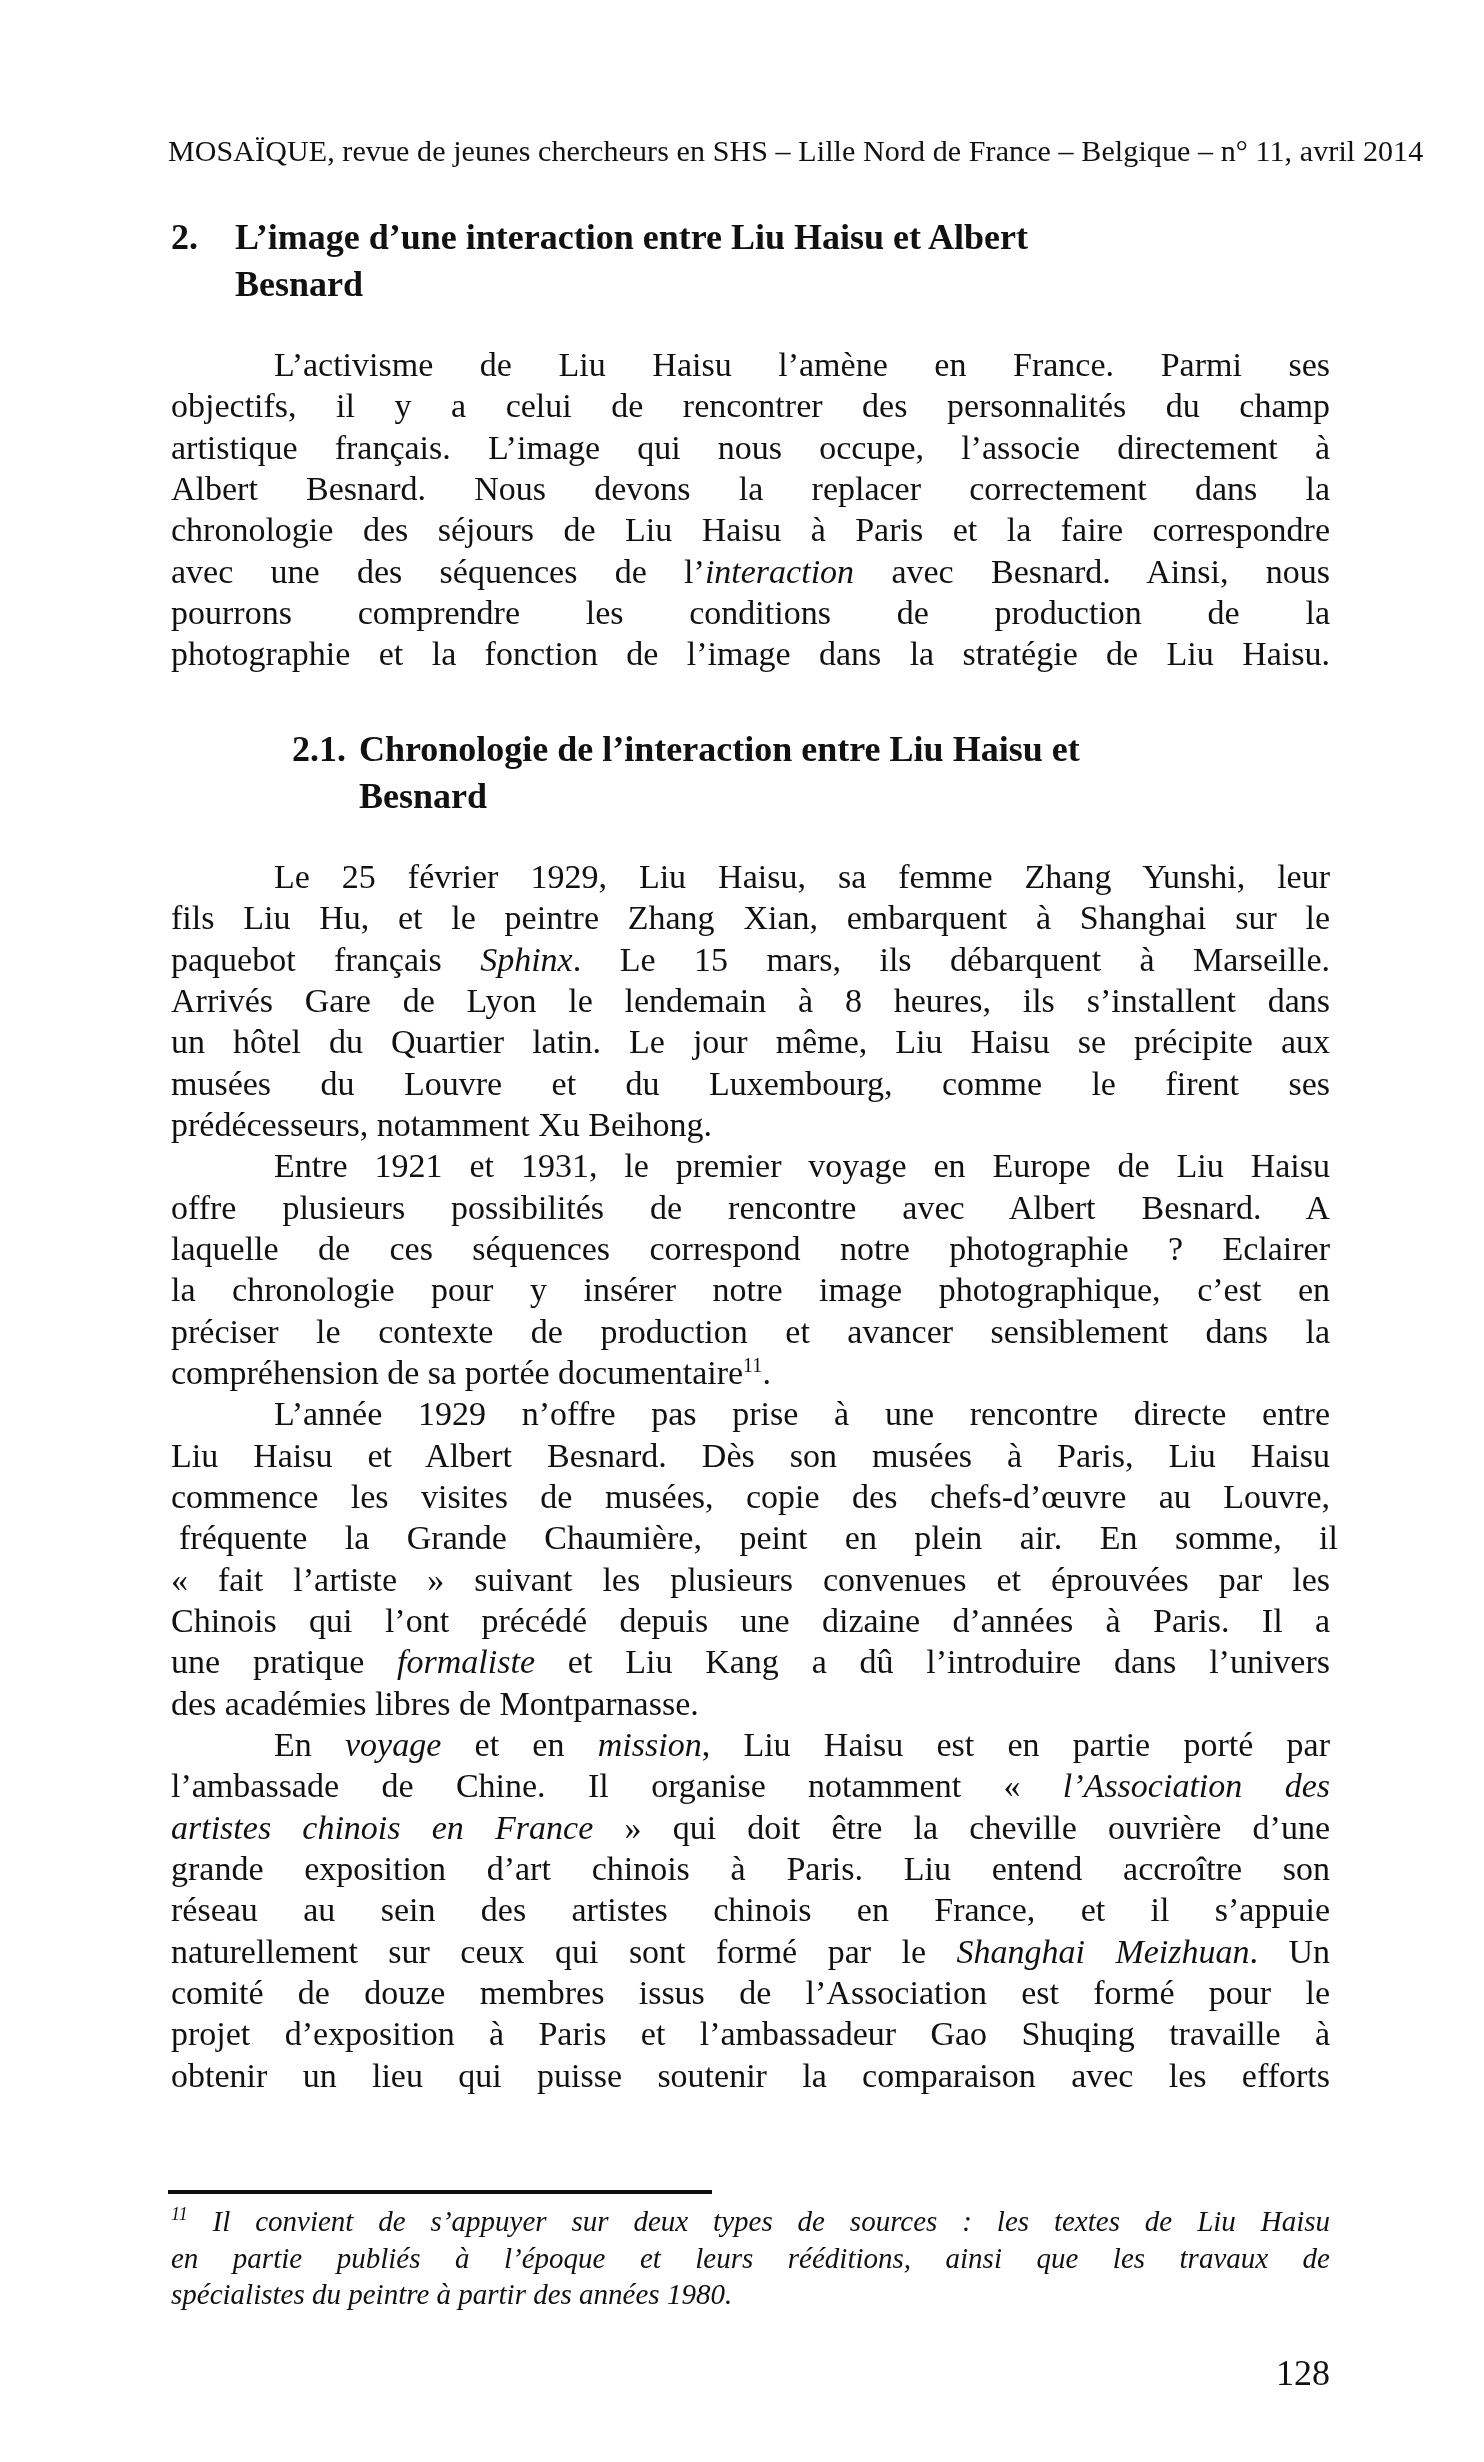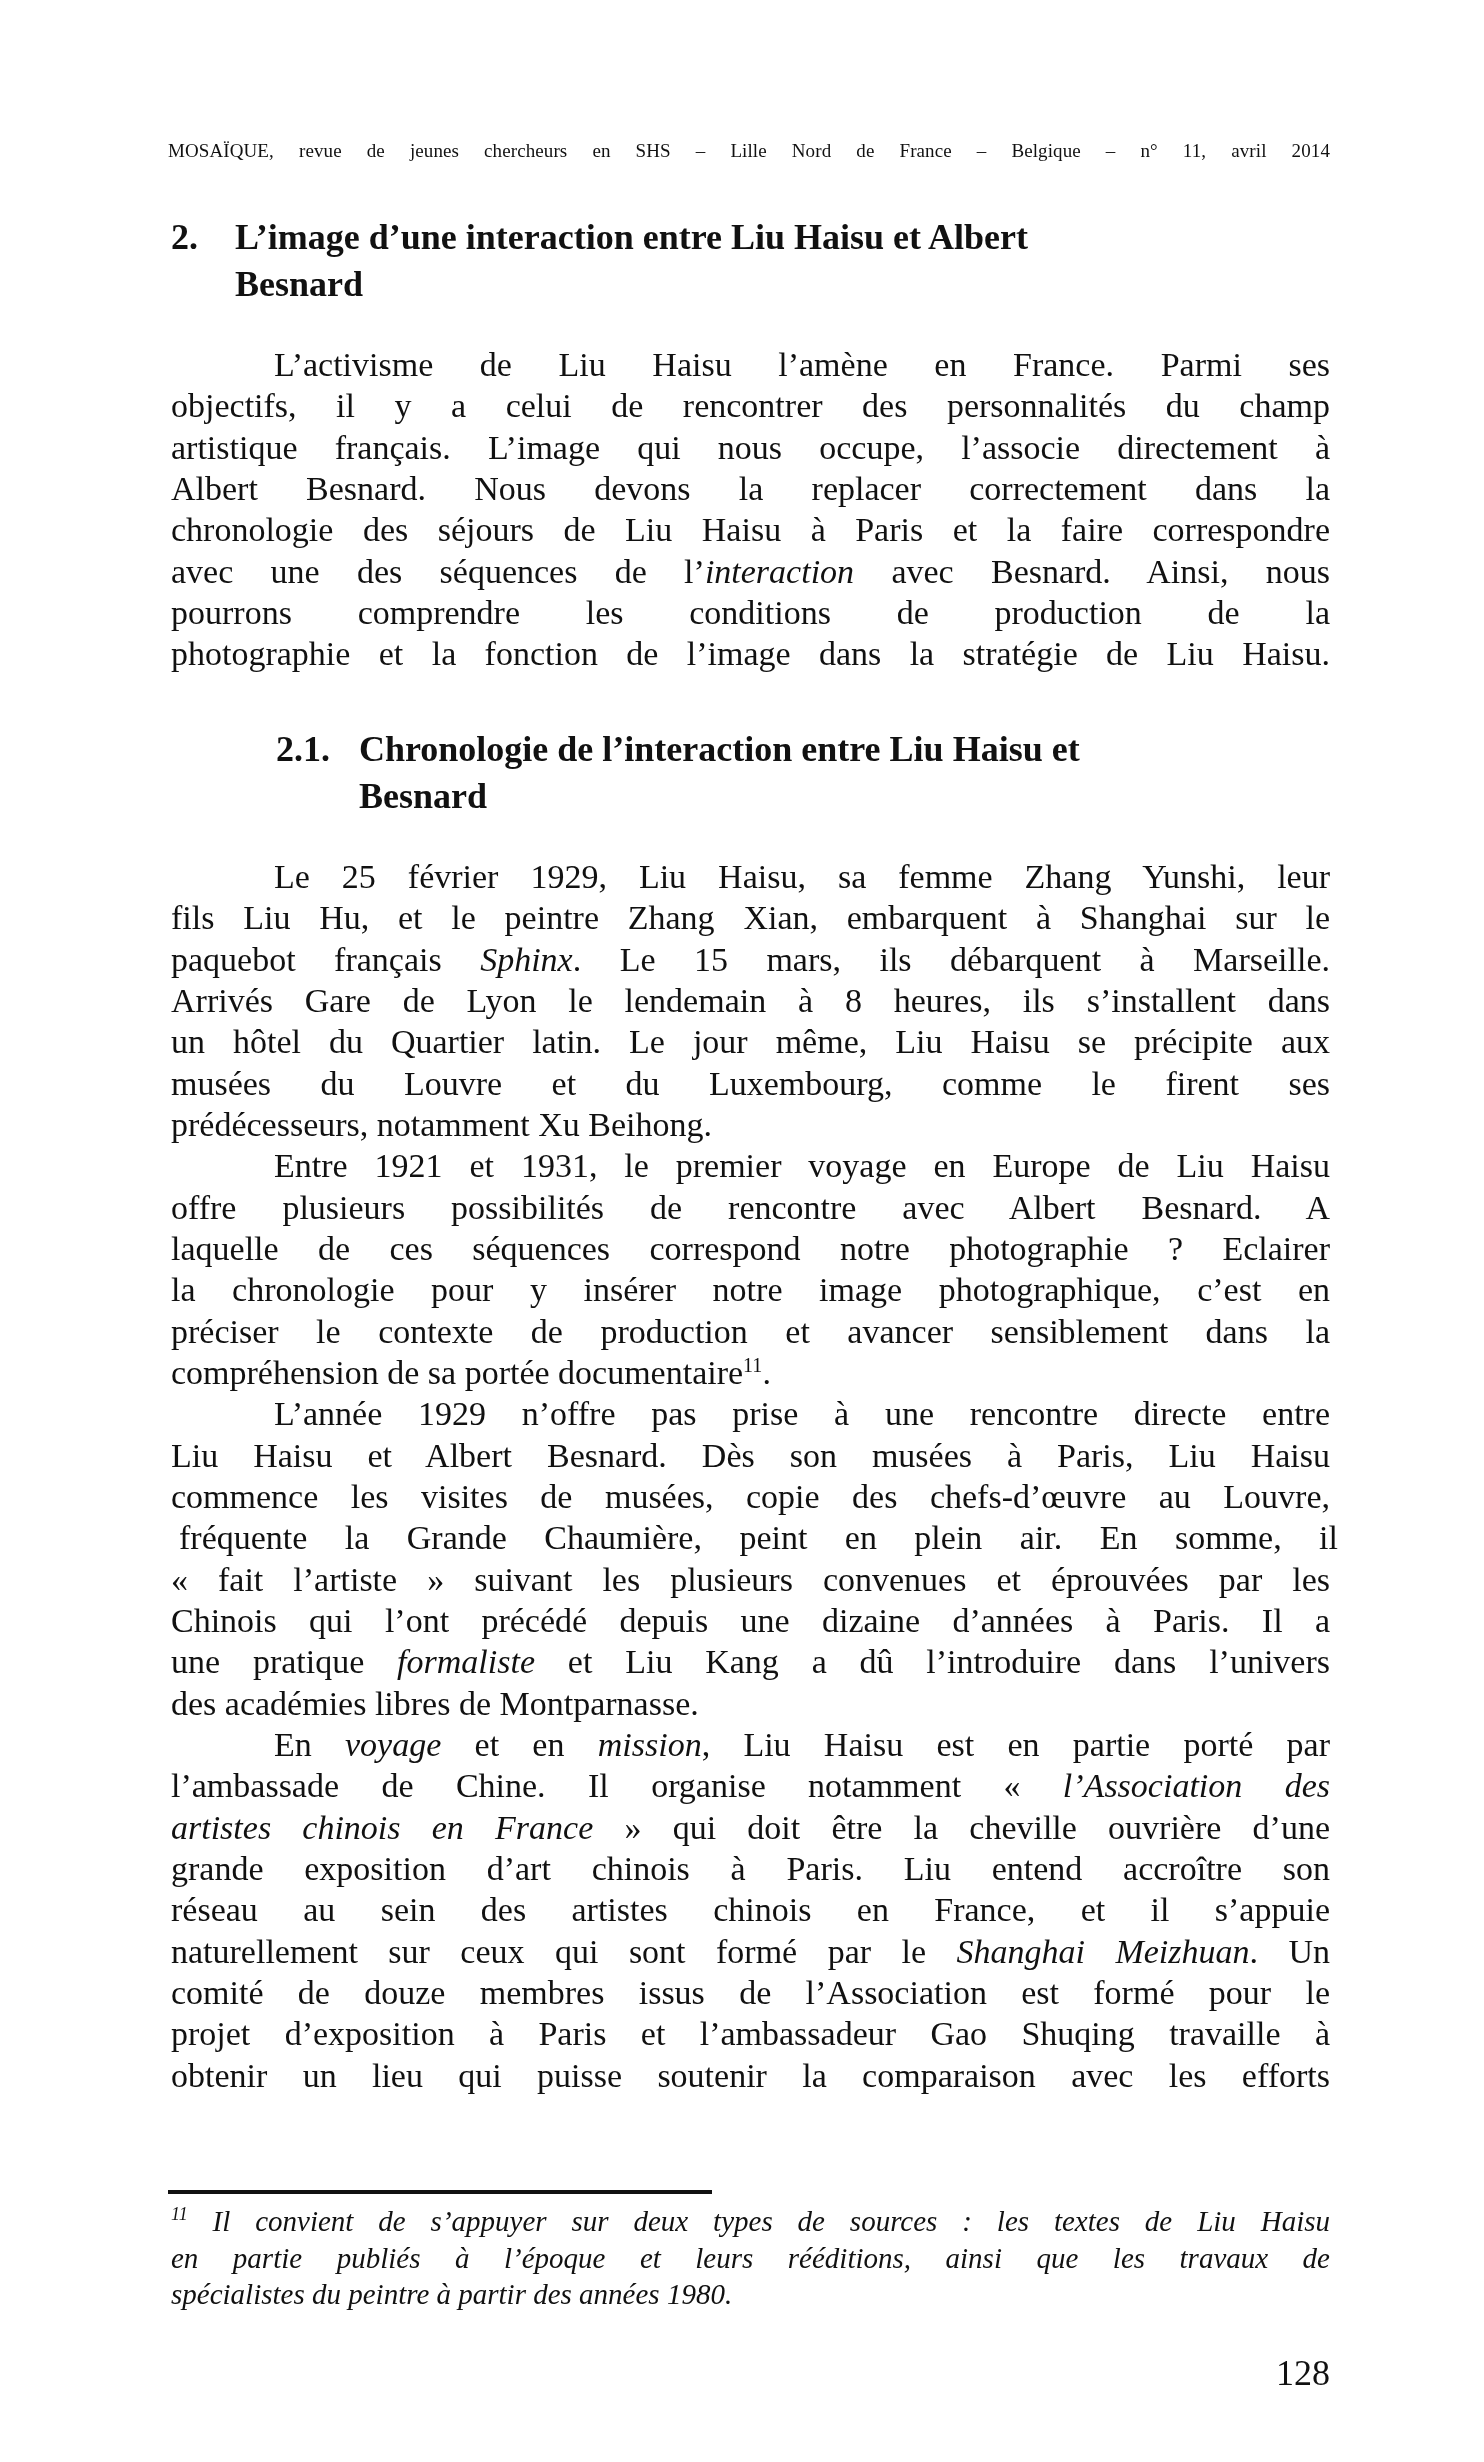--- a/index.html
+++ b/index.html
@@ -1,18 +1,18 @@
 <!DOCTYPE html>
 <html style="font-size:14.4px"><head>
 <meta charset="utf-8">
 <style>
   html, body { margin:0; padding:0; background:#ffffff; }
   body { width:1485px; height:2462px; position:relative; overflow:hidden; color:#111; font-family:"Liberation Serif","DejaVu Serif",serif; }
   .abs { position:absolute; }
-  .running-header { left:168px; top:135px; width:1162px; font-size:19px; line-height:31px; white-space:nowrap; text-align:justify; text-align-last:justify; letter-spacing:0.1px; }
+  .running-header { left:168px; top:135px; width:1162px; font-size:30px; line-height:31px; white-space:nowrap; text-align:justify; text-align-last:justify; letter-spacing:0.1px; }
   .h { font-weight:bold; font-size:36px; line-height:47px; }
   .h-num { position:absolute; }
   .h-text { position:absolute; }
   .line { position:absolute; left:171px; width:1159px; font-size:34px; line-height:41px; height:41px; white-space:nowrap; text-align:justify; text-align-last:justify; }
   .line.last { text-align-last:left; }
   .line.indent { left:274px; width:1056px; }
   .line i { font-style:italic; }
   sup { font-size:20px; line-height:0; vertical-align:super; }
   .fn-rule { position:absolute; left:168px; top:2190px; width:544px; height:3.6px; background:#111; }
   .fn { position:absolute; left:171px; width:1159px; font-size:29px; line-height:36px; height:36px; white-space:nowrap; text-align:justify; text-align-last:justify;font-style:italic; }
@@ -36,21 +36,21 @@
   <div class="line" style="top:385px;">objectifs, il y a celui de rencontrer des personnalités du champ</div>
   <div class="line" style="top:427px;">artistique français. L’image qui nous occupe, l’associe directement à</div>
   <div class="line" style="top:468px;">Albert Besnard. Nous devons la replacer correctement dans la</div>
   <div class="line" style="top:509px;">chronologie des séjours de Liu Haisu à Paris et la faire correspondre</div>
   <div class="line" style="top:551px;"><span>avec une des séquences de l’</span><i>interaction</i><span> avec Besnard. Ainsi, nous</span></div>
   <div class="line" style="top:592px;">pourrons comprendre les conditions de production de la</div>
   <div class="line" style="top:633px;">photographie et la fonction de l’image dans la stratégie de Liu Haisu.</div>
 </div>
 
 <div>
-  <span class="h h-num" style="left:276px; top:726px;">2.1.</span>
+  <span class="h h-num" style="left:292px; top:726px;">2.1.</span>
   <span class="h h-text" style="left:359px; top:726px;">Chronologie de l’interaction entre Liu Haisu et</span>
   <span class="h h-text" style="left:359px; top:773px;">Besnard</span>
 </div>
 
 <div>
   <div class="line indent" style="top:856px;">Le 25 février 1929, Liu Haisu, sa femme Zhang Yunshi, leur</div>
   <div class="line" style="top:897px;">fils Liu Hu, et le peintre Zhang Xian, embarquent à Shanghai sur le</div>
   <div class="line" style="top:939px;"><span>paquebot français </span><i>Sphinx</i><span>. Le 15 mars, ils débarquent à Marseille.</span></div>
   <div class="line" style="top:980px;">Arrivés Gare de Lyon le lendemain à 8 heures, ils s’installent dans</div>
   <div class="line" style="top:1021px;">un hôtel du Quartier latin. Le jour même, Liu Haisu se précipite aux</div>

